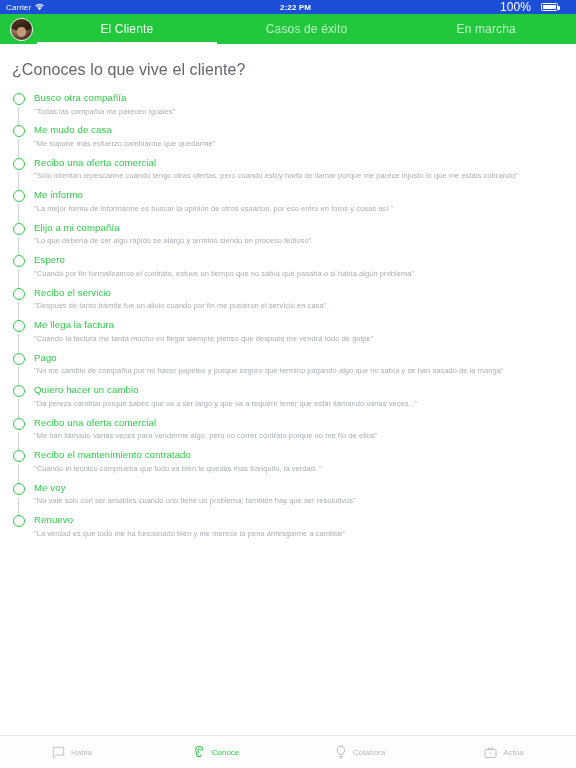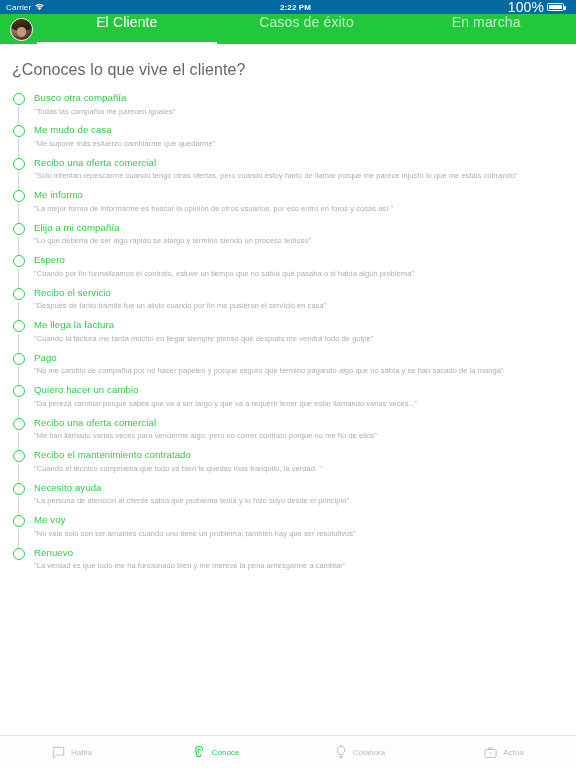--- a/index.html
+++ b/index.html
@@ -6,37 +6,37 @@
   html,body { width:576px; height:768px; }
   body {
     font-family:"Liberation Sans", sans-serif;
     background:#ffffff;
     overflow:hidden;
   }
 
   
   .statusbar{
     height:14px;
-    background:#0369a1;
+    background:#1d4ed8;
     display:flex;
     align-items:center;
     position:relative;
     color:#ffffff;
     font-size:8px;
     letter-spacing:.1px;
   }
   .sb-left{ display:flex; align-items:center; gap:4px; padding-left:6px; }
   .sb-center{
     position:absolute; left:15px; right:0; text-align:center;
     font-size:8px; font-weight:bold;
   }
   .sb-right{
-    margin-left:auto; padding-right:12px;
-    display:flex; align-items:center; gap:3px;
-    font-size:14px; position:relative; z-index:2;
+    margin-left:auto; padding-right:18px;
+    display:flex; align-items:center; gap:10px;
+    font-size:12px; position:relative; z-index:2;
   }
   .wifi-ico{ display:inline-block; width:9px; height:8px; }
   .batt{
     width:17px; height:8px; border:1px solid #ffffff; border-radius:1.5px;
     position:relative; display:inline-block;
   }
   .batt::after{
     content:""; position:absolute; right:-2.5px; top:2px;
     width:1.5px; height:4px; background:#ffffff; border-radius:0 1px 1px 0;
   }
@@ -66,24 +66,24 @@
   .avatar::after{
     content:""; position:absolute; left:28%; top:42%; width:44%; height:46%;
     background:#c49a77; border-radius:45% 45% 50% 50%;
   }
   .nav-tabs{
     position:absolute; left:37px; right:0; top:0; bottom:0;
     display:flex; align-items:center;
   }
   .nav-tab{
     flex:1; text-align:center;
-    font-size:14px;
+    font-size:12px;
     color:#bdf0c6;
     height:100%;
-    display:flex; justify-content:center;
+    display:flex; align-items:center; justify-content:center;
     position:relative;
     letter-spacing:.15px;
   }
   .nav-tab.active{ color:#ffffff; }
   .nav-tab.active::after{
     content:""; position:absolute; left:0; right:0; bottom:0;
     height:2.5px; background:#ffffff;
   }
 
   
@@ -285,26 +285,20 @@
       <div class="tl-quote">"Me han llamado varias veces para venderme algo, pero no correr contrato porque no me fío de ellos"</div>
     </div>
 
     <div class="tl-item">
       <span class="tl-dot"></span>
       <span class="tl-line"></span>
       <div class="tl-title">Recibo el mantenimiento contratado</div>
       <div class="tl-quote">"Cuando el técnico comprueba que todo va bien te quedas mas tranquilo, la verdad. "</div>
     </div>
 
-    <div class="tl-item">
-      <span class="tl-dot"></span>
-      <span class="tl-line"></span>
-      <div class="tl-title">Necesito ayuda</div>
-      <div class="tl-quote">"La persona de atención al cliente sabía qué problema tenía y lo hizo suyo desde el principio"</div>
-    </div>
 
     <div class="tl-item">
       <span class="tl-dot"></span>
       <span class="tl-line"></span>
       <div class="tl-title">Me voy</div>
       <div class="tl-quote">"No vale solo con ser amables cuando uno tiene un problema; también hay que ser resolutivos"</div>
     </div>
 
     <div class="tl-item">
       <span class="tl-dot"></span>

